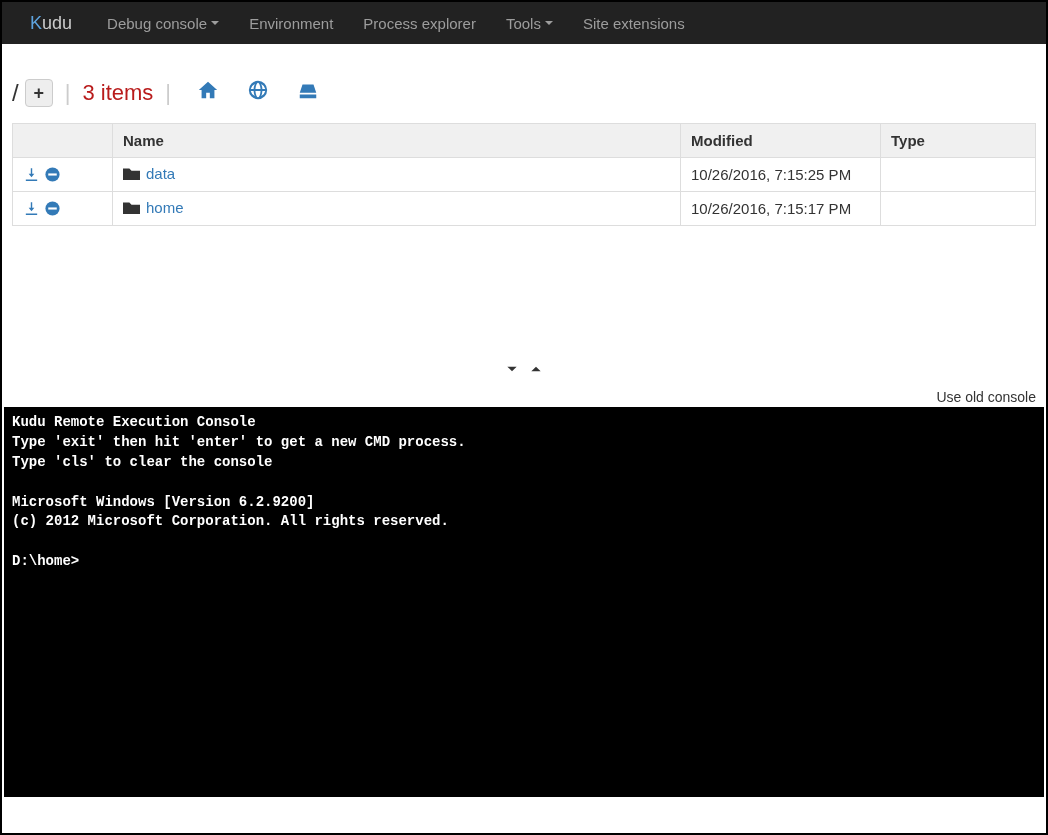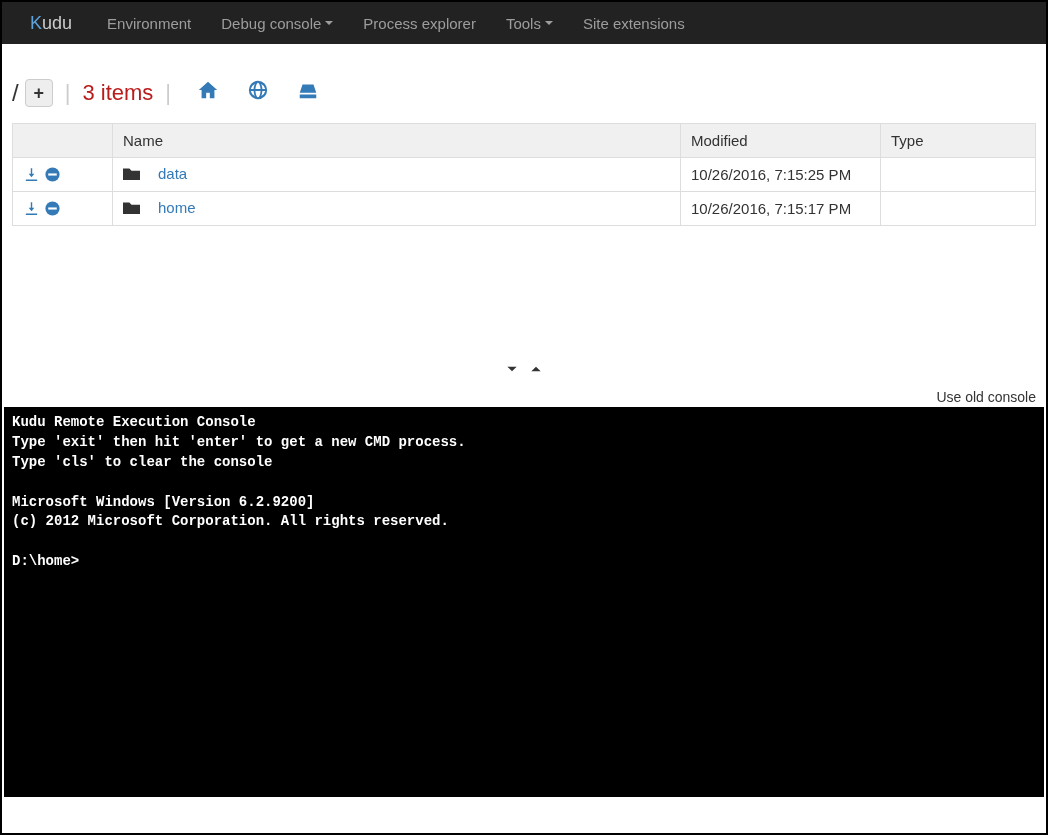--- a/index.html
+++ b/index.html
@@ -11,47 +11,47 @@
 .caret { display: inline-block; width: 0; height: 0; margin-left: 4px; vertical-align: middle; border-top: 4px solid; border-right: 4px solid transparent; border-left: 4px solid transparent; }
 .content { padding: 0 10px; }
 .path-bar { display: flex; align-items: center; padding: 35px 0 16px 0; font-size: 22px; color: #333; }
 .path-root { font-size: 24px; margin-right: 6px; }
 .add-btn { background: #eee; border: 1px solid #ccc; border-radius: 4px; width: 28px; height: 28px; display: inline-flex; align-items: center; justify-content: center; font-size: 18px; font-weight: bold; color: #333; cursor: pointer; }
 .divider { color: #ccc; margin: 0 12px; font-size: 22px; }
 .item-count { font-size: 22px; color: #b91c1c; }
 .icon-btn { color: #337ab7; margin: 0 14px; cursor: pointer; }
 .icon-btn svg { width: 22px; height: 22px; fill: currentColor; }
 .file-table { width: 100%; border-collapse: collapse; border: 1px solid #ddd; }
-.file-table thead th { background: #f0f0f0; border: 1px solid #ddd; padding: 8px 10px; text-align: left; font-weight: normal; font-size: 15px; }
+.file-table thead th { background: #f0f0f0; border: 1px solid #ddd; padding: 8px 10px; text-align: left; font-weight: bold; font-size: 15px; }
 .file-table tbody td { border: 1px solid #ddd; padding: 7px 10px; font-size: 15px; }
 .file-table tbody tr:nth-child(1) td { border-top: 1px solid #5bc0de; }
 .action-cell { width: 100px; }
 .action-icons { color: #337ab7; display: flex; gap: 4px; }
 .action-icons svg { width: 17px; height: 17px; fill: currentColor; cursor: pointer; }
-.name-cell a { color: #337ab7; text-decoration: none; margin-left: 12px; }
+.name-cell a { color: #337ab7; text-decoration: none; }
 .folder-glyph { color: #333; margin-right: 6px; display: inline-block; vertical-align: middle; }
 .folder-glyph svg { width: 17px; height: 15px; fill: #333; }
 .modified-cell { width: 200px; }
 .size-cell { width: 155px; }
 .splitter { text-align: center; margin-top: 130px; padding: 6px 0; }
 .splitter svg { width: 16px; height: 14px; fill: #333; margin: 0 2px; cursor: pointer; }
 .console-link-row { text-align: right; padding: 4px 10px 2px 0; }
 .console-link-row a { color: #333; text-decoration: none; font-size: 14px; cursor: pointer; margin-left: 8px; }
 .console { background: #000000; color: #fff; font-family: "Courier New", monospace; font-size: 14px; padding: 6px 8px; margin: 0 2px 2px 2px; height: 390px; overflow: auto; white-space: pre; line-height: 1.42; font-weight: bold; }
 </style>
 </head>
 <body>
 
 <div class="navbar">
   <div class="navbar-brand">
     <span class="k">K</span><span>udu</span>
   </div>
   <div id="nav-items" style="display:flex;">
+      <div class="nav-item">Debug console <span class="caret"></span></div>
       <div class="nav-item">Environment</div>
-      <div class="nav-item">Debug console <span class="caret"></span></div>
       <div class="nav-item">Process explorer</div>
       <div class="nav-item">Tools <span class="caret"></span></div>
       <div class="nav-item">Site extensions</div>
     </div>
 </div>
 
 <div class="content">
   <div class="path-bar">
     <span class="path-root">/</span>
     <span class="add-btn">+</span>

